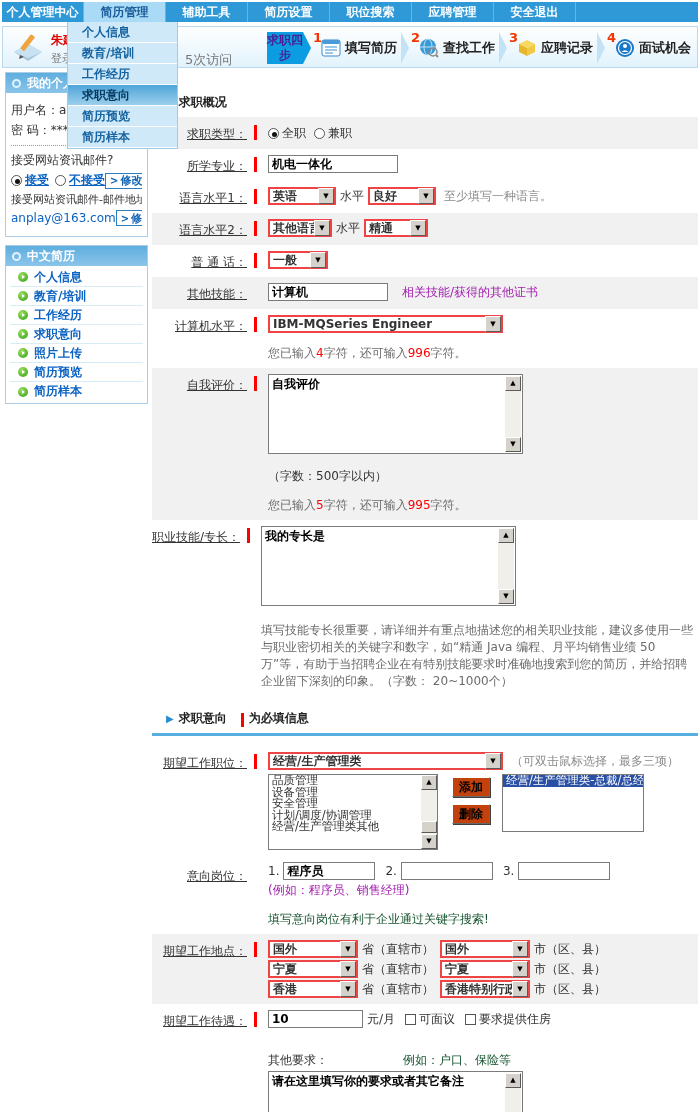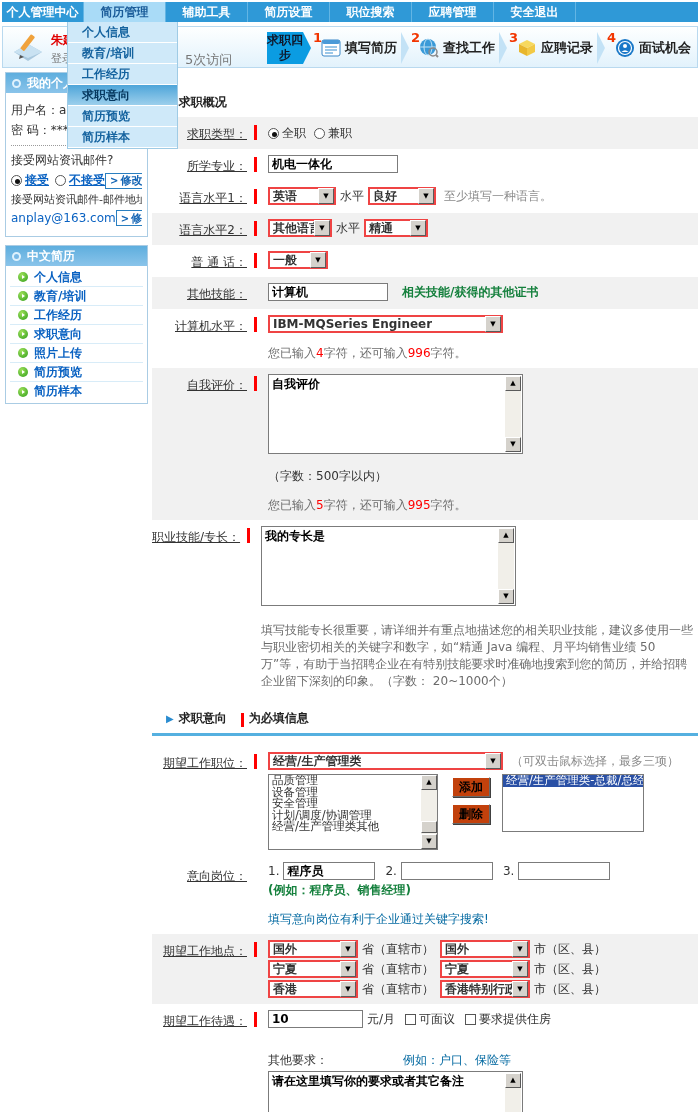--- a/index.html
+++ b/index.html
@@ -15,21 +15,21 @@
   .tab.active { background:#a9dbf7; color:#1a5c99; }
 
   
   .header-box { position:absolute; left:2px; top:26px; width:696px; height:42px;
                 border:1px solid #b9d9ef; background:linear-gradient(#feffff,#e2f2fc); overflow:hidden; }
   .uname { position:absolute; left:48px; top:5px; color:#e00000; font-weight:bold; }
   .ulogin { position:absolute; left:48px; top:24px; color:#777; font-size:11px; }
   .uvisits { position:absolute; left:182px; top:24px; color:#777; font-size:13px; }
 
   .steps { position:absolute; right:2px; top:4px; height:34px; display:flex; align-items:center; }
-  .steps-badge { width:36px; height:32px; background:#0b9ce2; color:#0f172a; font-weight:bold;
+  .steps-badge { width:36px; height:32px; background:#0b9ce2; color:#4c1d95; font-weight:bold;
                  font-size:12px; line-height:15px; text-align:center; padding-top:1px; }
   .chev-dark { width:0; height:0; border-left:8px solid #0b9ce2; border-top:16px solid transparent; border-bottom:16px solid transparent; }
   .step { position:relative; display:flex; align-items:center; padding:0 4px 0 10px; height:34px; cursor:pointer; }
   .step .num { position:absolute; left:2px; top:-1px; color:#f23500; font-weight:bold; font-size:13px; }
   .step .slabel { font-weight:bold; font-size:13px; color:#222; margin-left:4px; white-space:nowrap; }
   .chev-light { width:0; height:0; border-left:8px solid #c3e2f6; border-top:16px solid transparent; border-bottom:16px solid transparent; }
 
   
   .menu { position:absolute; left:67px; top:22px; width:111px; z-index:50;
           border:1px solid #9fcbe5; border-top:none; background:#cfe9f9; }
@@ -102,22 +102,22 @@
 
   .tawrap { position:relative; border:1px solid #7b7b7b; background:#fff; }
   .tawrap textarea { border:none; outline:none; resize:none; width:100%; height:100%;
                      font:bold 12px "DejaVu Sans",sans-serif; padding:1px 20px 1px 3px; }
   .fsb { position:absolute; top:1px; right:1px; bottom:1px; width:16px; background:#f1efe9;
          display:flex; flex-direction:column; justify-content:space-between; }
   .sb-btn { height:15px; background:#d5d2cc; border:1px solid; border-color:#fff #5a5a5a #5a5a5a #fff;
             font-size:7px; color:#000; text-align:center; line-height:13px; cursor:pointer; }
 
   .gray-note { color:#8a8a8a; margin-left:8px; white-space:nowrap; }
-  .mid-note { color:#15803d;font-weight:bold; }
-  .light-note { color:#0369a1; }
+  .mid-note { color:#a21caf; }
+  .light-note { color:#14532d; }
   .charnote { color:#6b6b6b; margin-top:12px; }
   .charnote b { color:#f00; font-weight:normal; }
 
   .sect2-rule { border-top:3px solid #55b0e0; margin:5px 0 10px 0; }
   .rmark-inline { display:inline-block; width:3px; height:14px; background:#f00; margin:0 5px -2px 14px; }
 
   .listbox { border:1px solid #7b7b7b; background:#fff; position:relative; overflow:hidden; }
   .lopt { height:11.5px; line-height:11.5px; font-size:11.5px; padding-left:3px; white-space:nowrap; cursor:pointer; }
   .lopt.selected { background:#2a50a5; color:#fff; }
   .lsb { position:absolute; top:0; right:0; bottom:0; width:16px; background:#f1efe9; }

